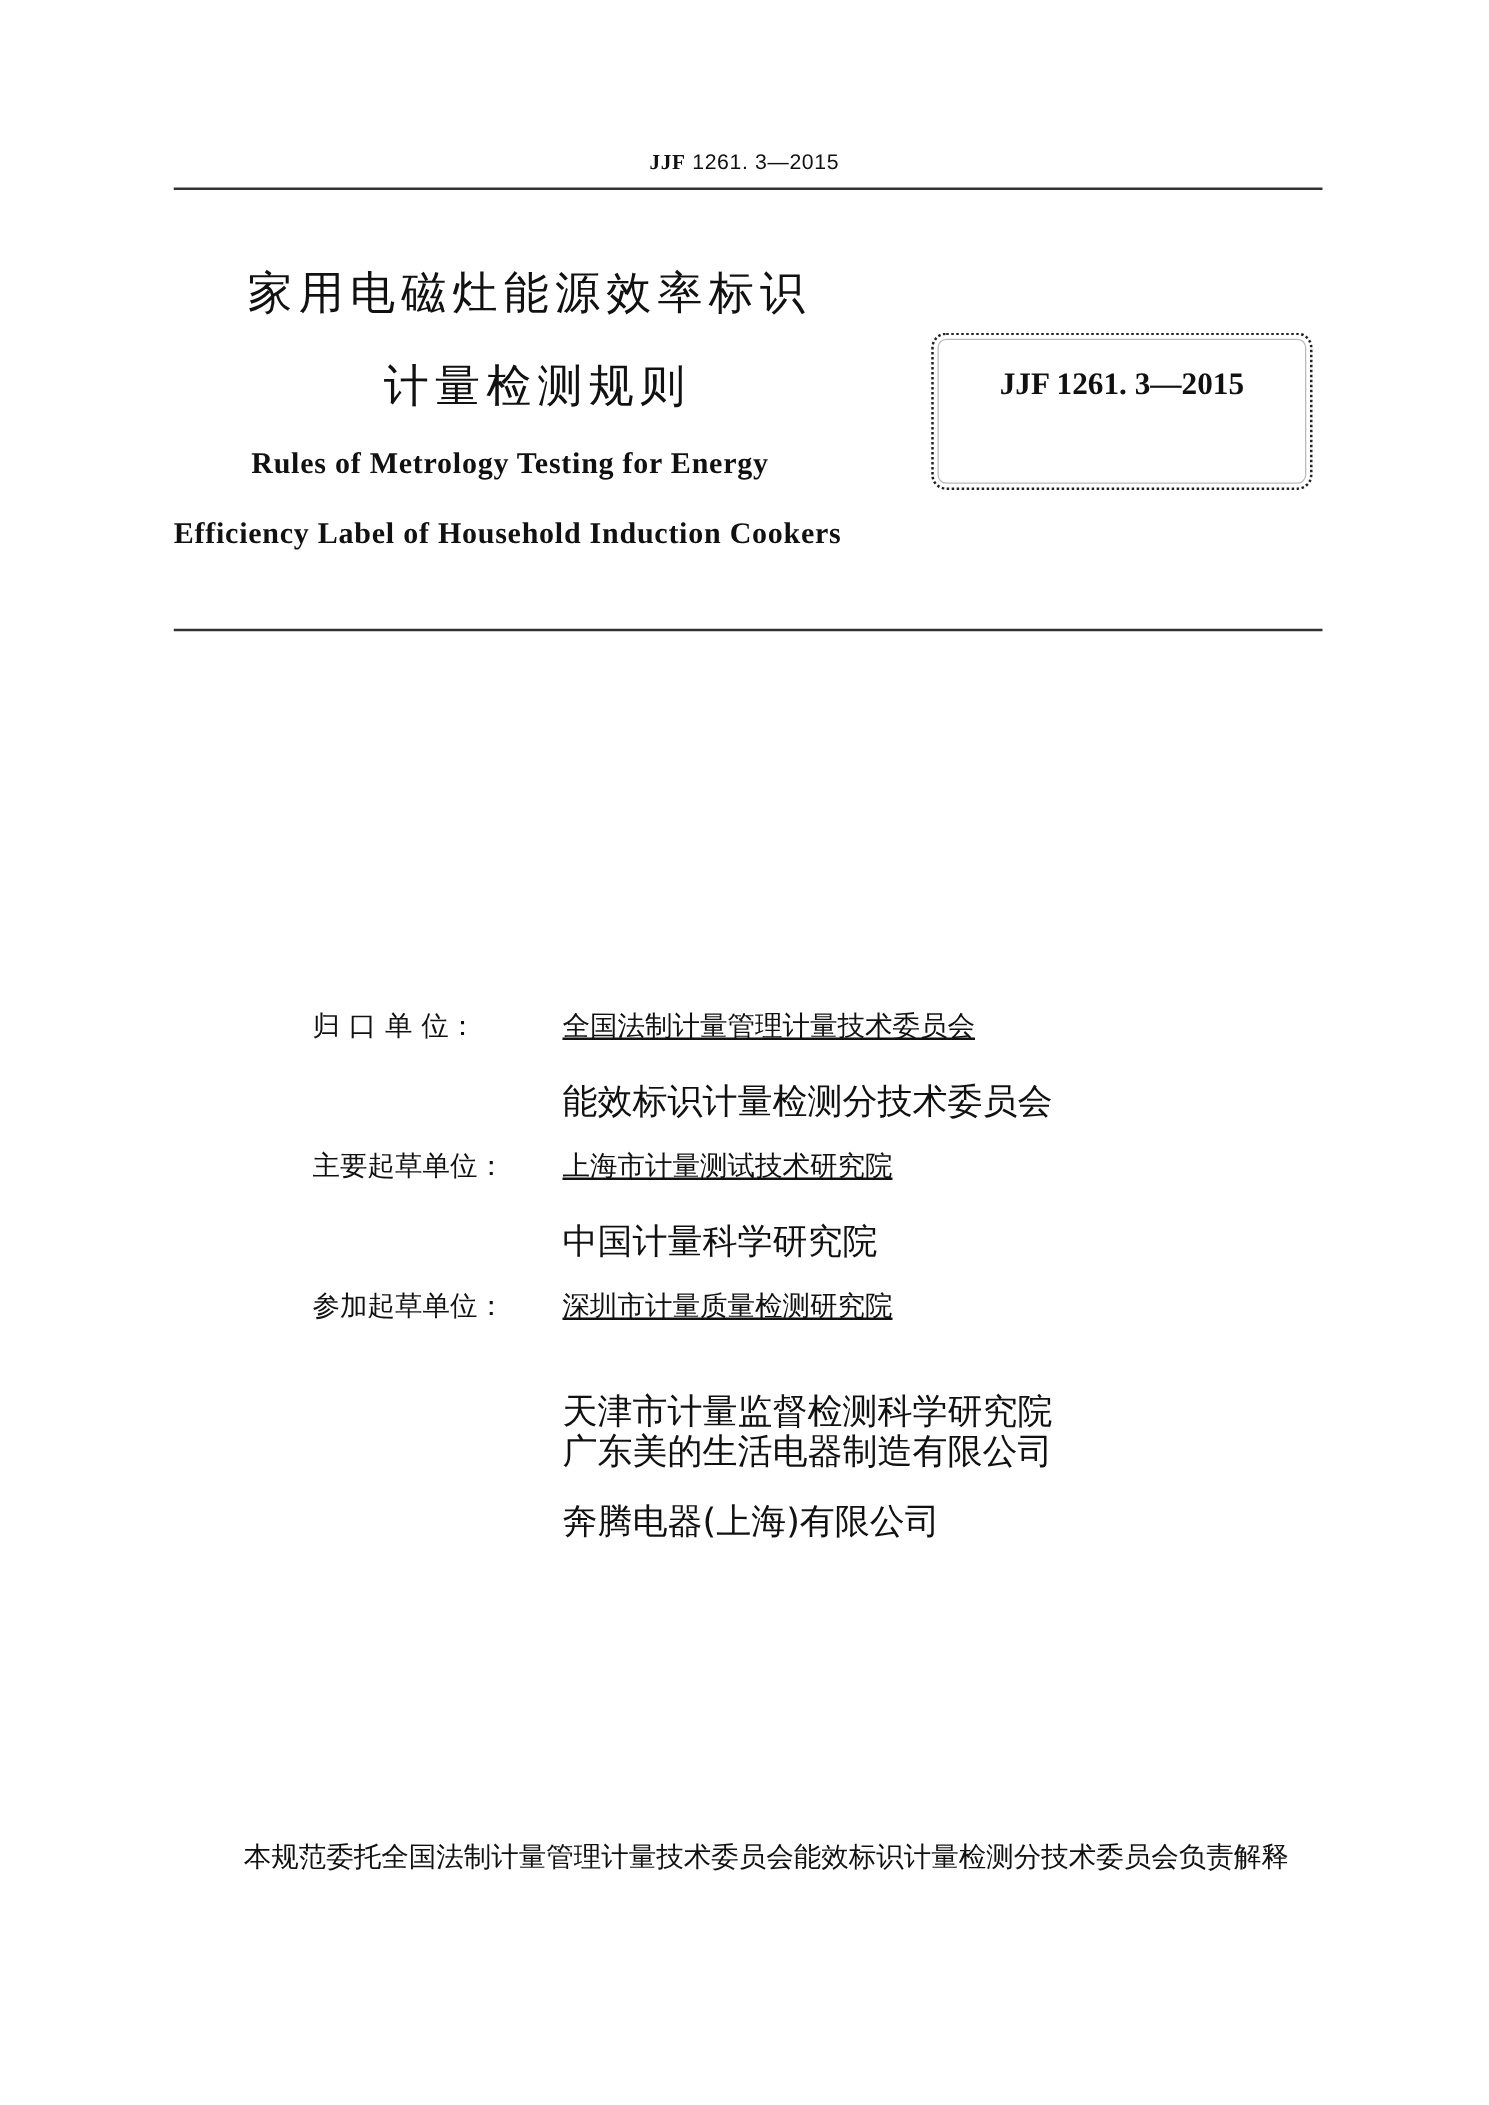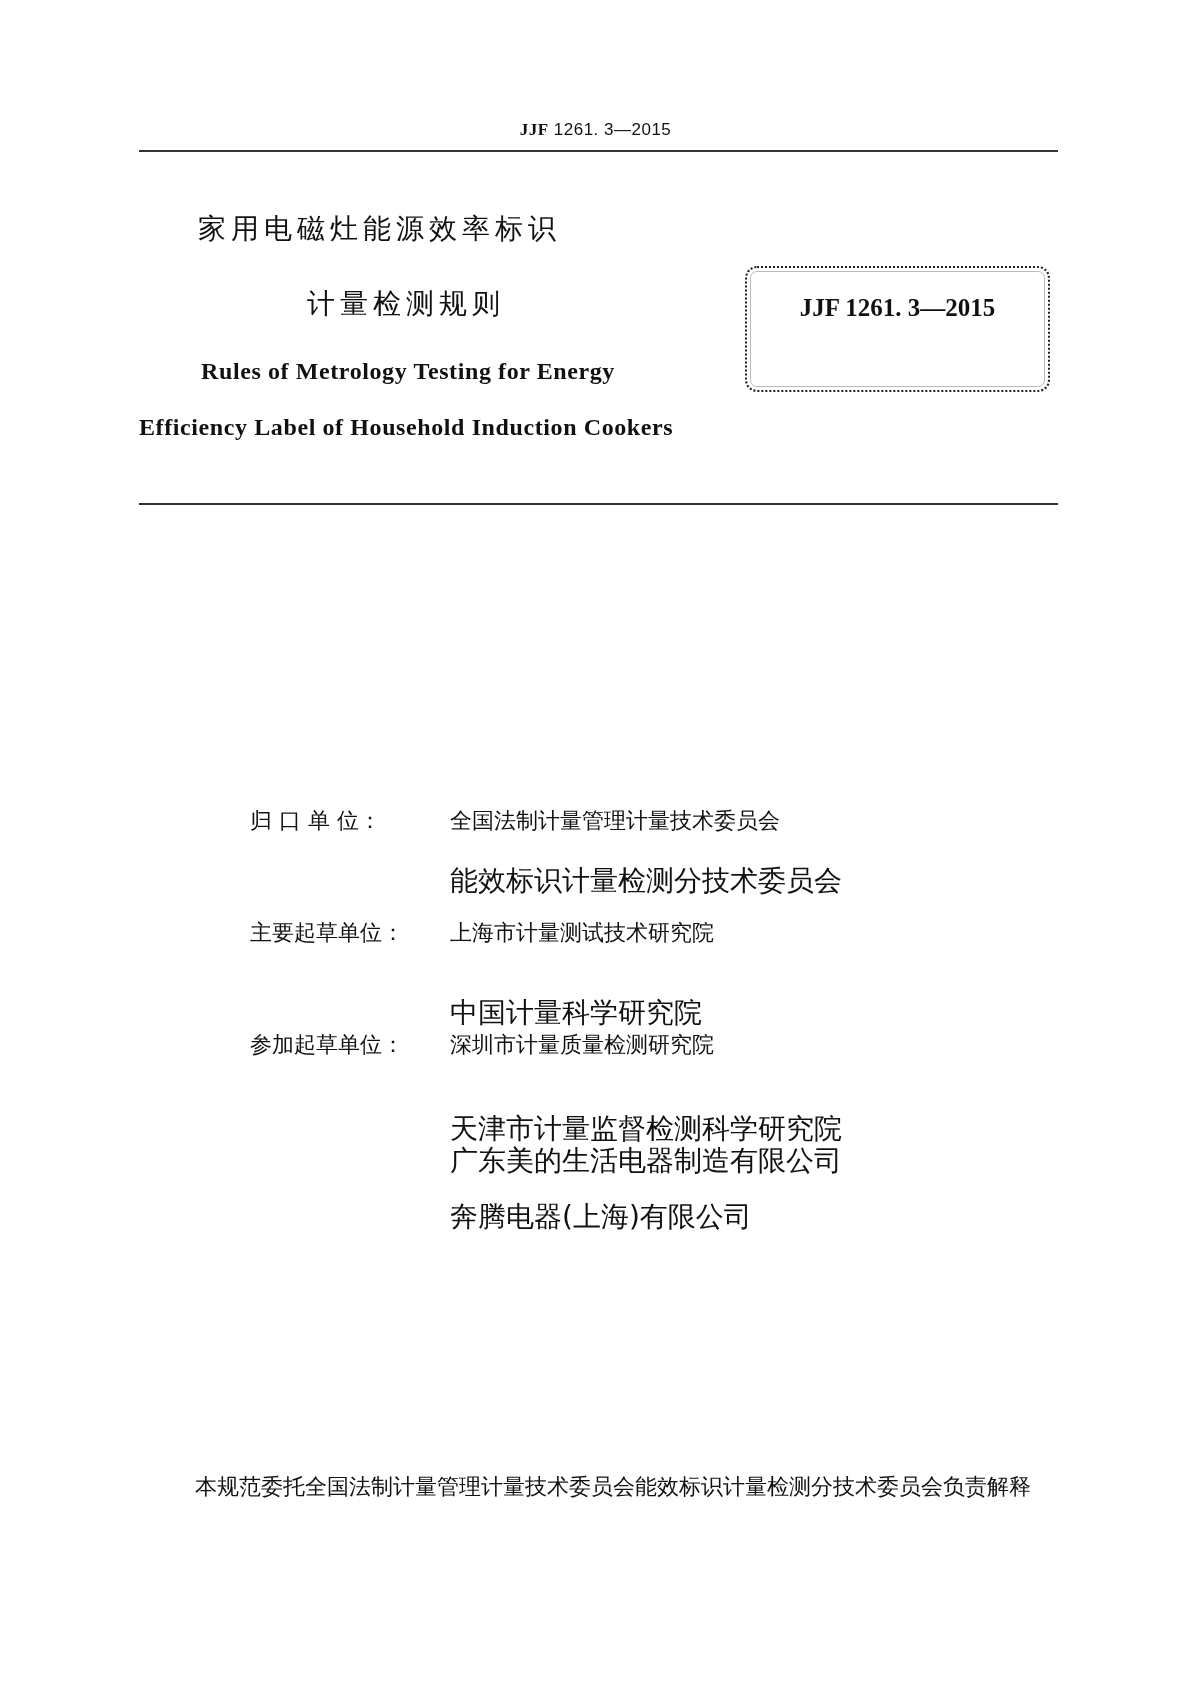--- a/index.html
+++ b/index.html
@@ -5,38 +5,38 @@
   html, body { margin: 0; padding: 0; background: #ffffff; }
   body { width: 1191px; height: 1684px; position: relative; overflow: hidden; color: #111; }
   .abs { position: absolute; }
   .running-head {
     left: 0; width: 1191px; top: 120px; text-align: center;
     font-family: "Liberation Sans", sans-serif; font-size: 17px; letter-spacing: 0.5px;
   }
   .running-head .b { font-family: "Liberation Serif", serif; font-weight: bold; margin-top: 45px; }
   .rule { left: 139px; width: 919px; height: 2px; background: #333; }
   .title-cn {
-    font-family: "DejaVu Sans", sans-serif; font-size: 28px; letter-spacing: 5px; white-space: nowrap;
+    font-family: "DejaVu Sans", sans-serif; font-size: 36px; letter-spacing: 5px; white-space: nowrap;
   }
   .title-en {
     font-family: "Liberation Serif", serif; font-weight: bold; font-size: 24px; white-space: nowrap; letter-spacing: 0.6px; text-align: right;
   }
   .std-box {
     left: 745px; top: 266px; width: 305px; height: 126px;
     border: 2px dotted #222; border-radius: 12px; box-sizing: border-box;
     outline: 1px solid #bbb; outline-offset: -6px;
   }
   .std-line {
     position: absolute; left: 0; right: 0; text-align: center; white-space: nowrap;
     font-family: "Liberation Serif", serif; font-weight: bold; font-size: 25px;
   }
   .std-line .cn { font-family: "DejaVu Sans", sans-serif; font-weight: normal; font-size: 23px; }
   .org-row { left: 250px; font-family: "DejaVu Sans", sans-serif; font-size: 22px; white-space: nowrap; }
   .org-label { display: inline-block; width: 200px; font-weight: normal; }
-  .org-value { display: inline-block; }
+  .org-value { display: inline-block; text-decoration: underline; }
   .org-cont { left: 450px; font-family: "DejaVu Sans", sans-serif; font-size: 28px; white-space: nowrap; }
   .note {
     left: 139px; width: 920px; top: 1462px;
     font-family: "DejaVu Sans", sans-serif; font-size: 22px; line-height: 50px; text-indent: 56px;
   }
 </style>
 </head>
 <body>
 
 <div class="abs running-head">
@@ -56,21 +56,21 @@
 <div class="abs rule" style="top:503px;"></div>
 
 <div class="abs org-row" style="top:806px;">
   <span class="org-label">归 口 单 位：</span><span class="org-value">全国法制计量管理计量技术委员会</span>
 </div>
 <div class="abs org-cont" style="top:862px;">能效标识计量检测分技术委员会</div>
 
 <div class="abs org-row" style="top:918px;">
   <span class="org-label">主要起草单位：</span><span class="org-value">上海市计量测试技术研究院</span>
 </div>
-<div class="abs org-cont" style="top:974px;margin-top:20px;">中国计量科学研究院</div>
+<div class="abs org-cont" style="top:974px;">中国计量科学研究院</div>
 
 <div class="abs org-row" style="top:1030px;">
   <span class="org-label">参加起草单位：</span><span class="org-value">深圳市计量质量检测研究院</span>
 </div>
 <div class="abs org-cont" style="top:1086px;margin-top:24px;">天津市计量监督检测科学研究院</div>
 <div class="abs org-cont" style="top:1142px;">广东美的生活电器制造有限公司</div>
 <div class="abs org-cont" style="top:1198px;">奔腾电器(上海)有限公司</div>
 
 <div class="abs note">本规范委托全国法制计量管理计量技术委员会能效标识计量检测分技术委员会负责解释</div>
 

